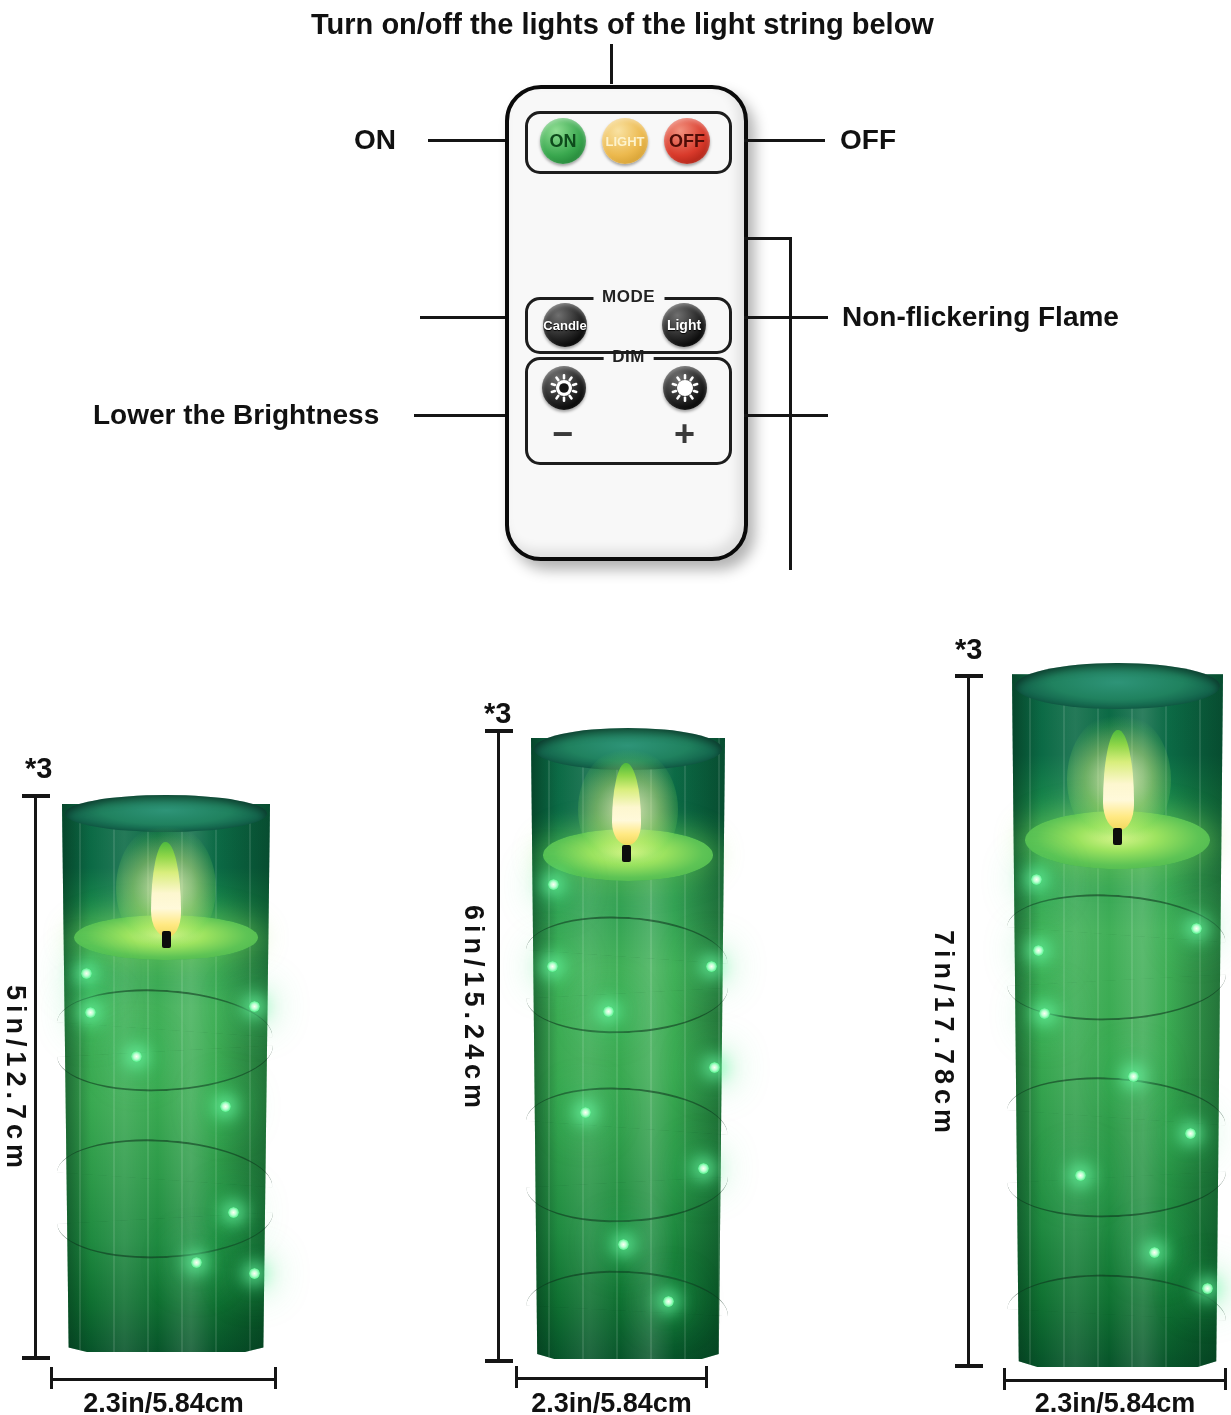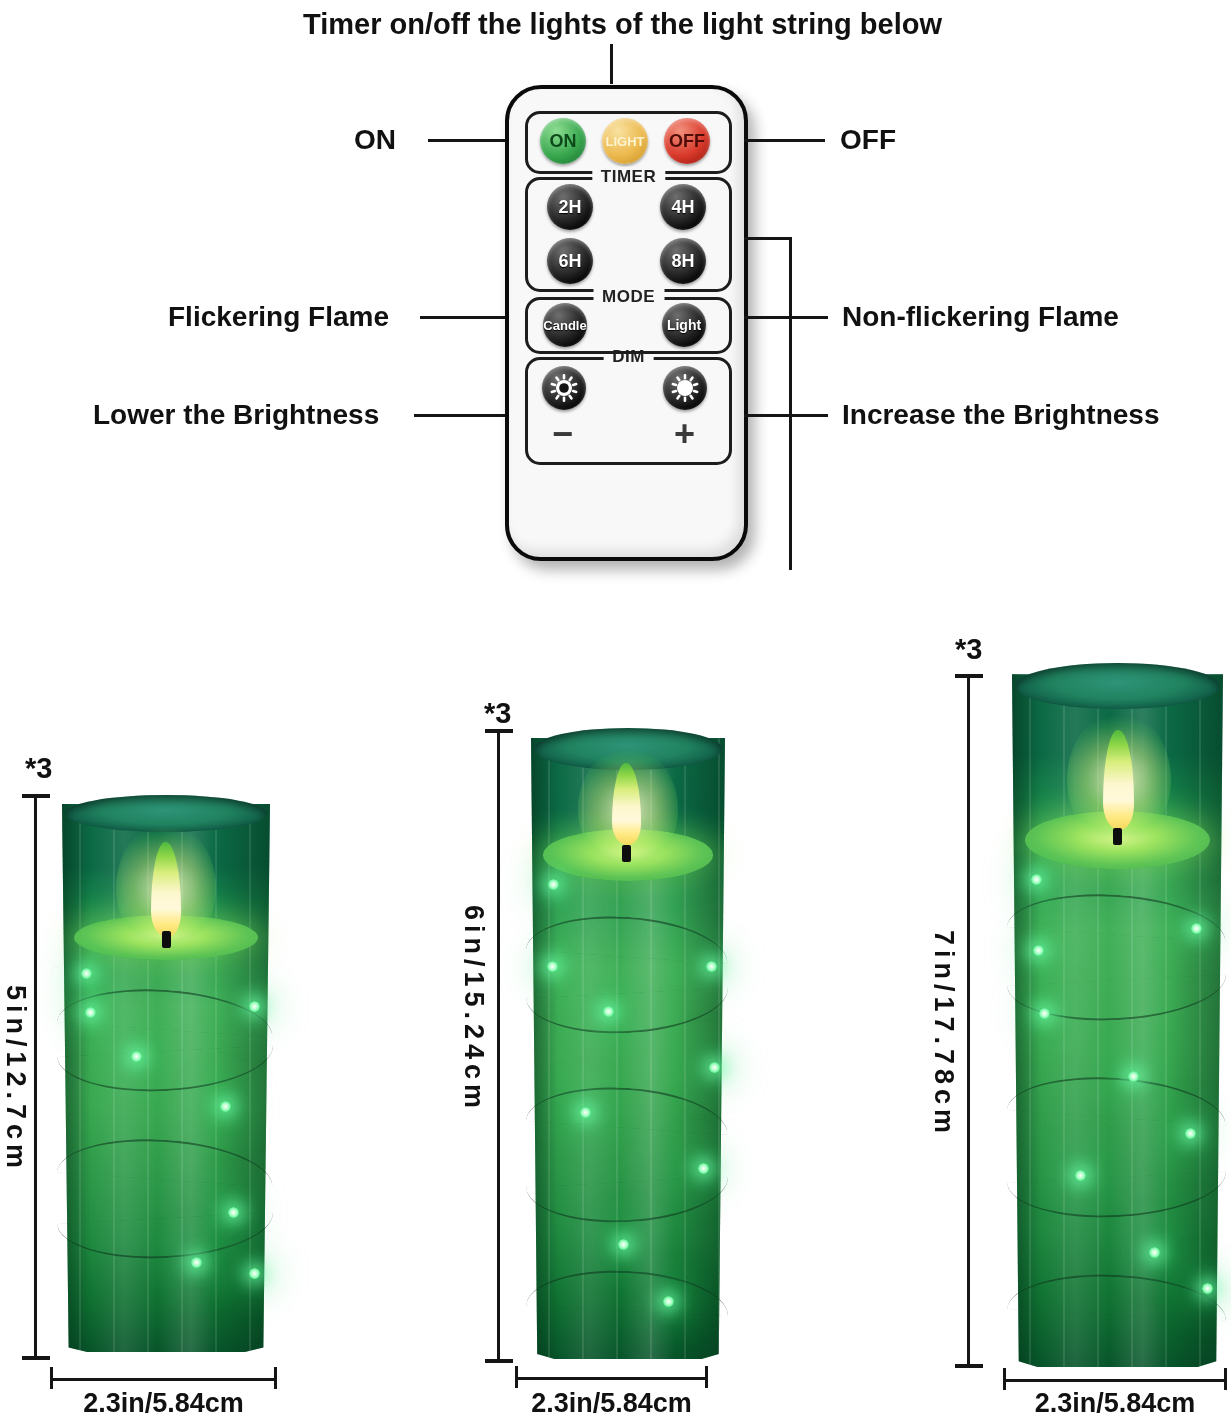--- a/index.html
+++ b/index.html
@@ -75,38 +75,31 @@
   .vtext{position:absolute;writing-mode:vertical-rl;font-size:27px;font-weight:600;
          letter-spacing:5px;white-space:nowrap;}
   .qty{position:absolute;font-size:29px;font-weight:600;}
   .wtext{position:absolute;font-size:27px;font-weight:600;text-align:center;white-space:nowrap;}
 </style>
 </head>
 <body>
 
 <div class="page">
 
-  <div class="title">Timer on/off the lights of the light string below</div>
+  <div class="title">Turn on/off the lights of the light string below</div>
   <div class="vline" style="left:610px;top:44px;height:40px;"></div>
 
   <div class="remote">
 
     <div class="rgroup" style="left:16px;top:22px;width:201px;height:57px;">
       <div class="rbtn btn-on" style="left:12px;top:4px;width:46px;height:46px;font-size:18px;">ON</div>
       <div class="rbtn btn-light" style="left:74px;top:4px;width:46px;height:46px;font-size:13px;">LIGHT</div>
       <div class="rbtn btn-off" style="left:136px;top:4px;width:46px;height:46px;font-size:18px;">OFF</div>
     </div>
 
-    <div class="rgroup" style="left:16px;top:88px;width:201px;height:109px;">
-      <span class="legend">TIMER</span>
-      <div class="rbtn black" style="left:19px;top:4px;width:46px;height:46px;font-size:18px;">2H</div>
-      <div class="rbtn black" style="left:132px;top:4px;width:46px;height:46px;font-size:18px;">4H</div>
-      <div class="rbtn black" style="left:19px;top:58px;width:46px;height:46px;font-size:18px;">6H</div>
-      <div class="rbtn black" style="left:132px;top:58px;width:46px;height:46px;font-size:18px;">8H</div>
-    </div>
 
     <div class="rgroup" style="left:16px;top:268px;width:201px;height:102px;">
       <span class="legend">DIM</span>
       <div class="rbtn black" style="left:14px;top:6px;width:44px;height:44px;">
         <span style="display:flex;">
           <svg width="32" height="32" viewBox="0 0 40 40">
             <g fill="#fff">
               <circle cx="20" cy="20" r="10"></circle>
               <g>
                 <rect x="18.4" y="2.5" width="3.2" height="7" rx="1.4"></rect>
@@ -161,24 +154,22 @@
   <div class="hline" style="left:744px;top:139px;width:81px;"></div>
   <div class="hline" style="left:420px;top:316px;width:85px;"></div>
   <div class="hline" style="left:744px;top:316px;width:84px;"></div>
   <div class="hline" style="left:414px;top:414px;width:91px;"></div>
   <div class="hline" style="left:744px;top:414px;width:84px;"></div>
   <div class="hline" style="left:744px;top:237px;width:48px;"></div>
   <div class="vline" style="left:789px;top:237px;height:333px;"></div>
 
   <div class="lbl" style="left:354px;top:124px;">ON</div>
   <div class="lbl" style="left:840px;top:124px;">OFF</div>
-  <div class="lbl" style="left:168px;top:301px;">Flickering Flame</div>
   <div class="lbl" style="left:842px;top:301px;">Non-flickering Flame</div>
   <div class="lbl" style="left:93px;top:399px;">Lower the Brightness</div>
-  <div class="lbl" style="left:842px;top:399px;">Increase the Brightness</div>
 
 
   <div class="qty" style="left:25px;top:752px;">*3</div>
   <div class="hcap" style="left:22px;top:794px;"></div>
   <div class="vline" style="left:34px;top:796px;height:562px;"></div>
   <div class="hcap" style="left:22px;top:1356px;"></div>
   <div class="vtext" style="left:0px;top:985px;">5in/12.7cm</div>
 
   <div class="glass" style="left:62px;top:795px;width:208px;height:557px;">
     <div class="glass-bg"></div>

